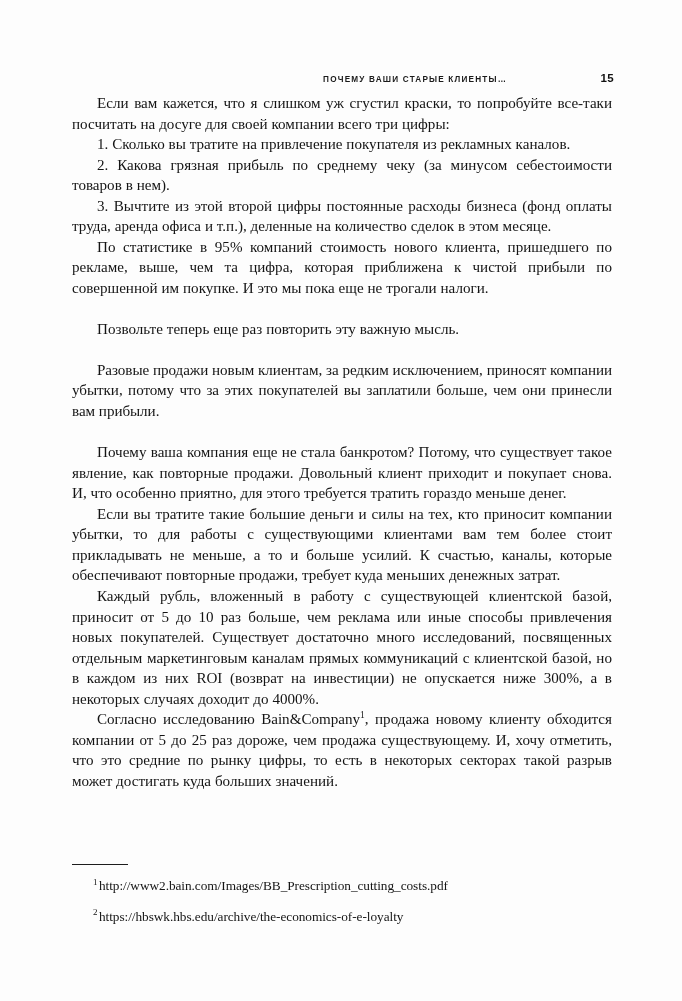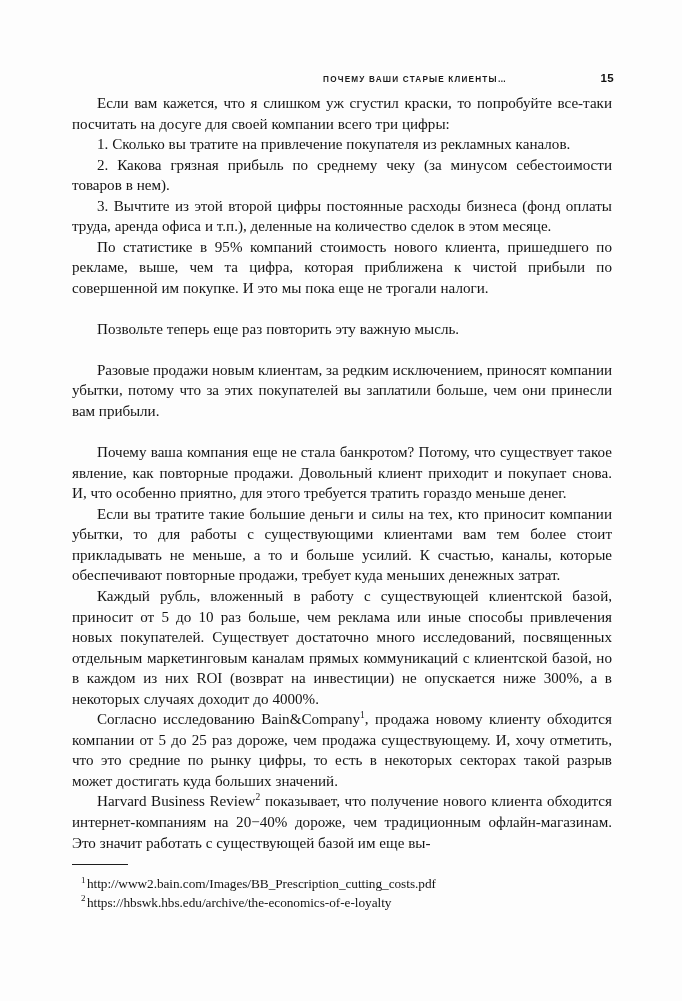--- a/index.html
+++ b/index.html
@@ -90,21 +90,21 @@
     top: 864px;
     width: 540px;
   }
   .footnote-rule {
     width: 56px;
     height: 1px;
     background: #1d1d1d;
     margin: 0 0 10px 0;
   }
   p.footnote {
-    margin: 0;
+    margin: 12px;
     font-size: 13.3px;
     line-height: 18.6px;
     text-indent: 0;
     padding-left: 9px;
     text-align: left;
     letter-spacing: -0.05px;
   }
   p.footnote sup {
     font-size: 9px;
     vertical-align: super;
@@ -139,21 +139,20 @@
     <p class="para bold">Разовые продажи новым клиентам, за редким исключением, приносят компании убытки, потому что за этих покупателей вы заплатили больше, чем они принесли вам прибыли.</p>
 
     <div class="gap-bold-after"></div>
 
     <p class="para">Почему ваша компания еще не стала банкротом? Потому, что существует такое явление, как повторные продажи. Довольный клиент приходит и покупает снова. И, что особенно приятно, для этого требуется тратить гораздо меньше денег.</p>
     <p class="para">Если вы тратите такие большие деньги и силы на тех, кто приносит компании убытки, то для работы с существующими клиентами вам тем более стоит прикладывать не меньше, а то и больше усилий. К счастью, каналы, которые обеспечивают повторные продажи, требует куда меньших денежных затрат.</p>
     <p class="para">Каждый рубль, вложенный в работу с существующей клиентской базой, приносит от 5 до 10 раз больше, чем реклама или иные способы привлечения новых покупателей. Существует достаточно много исследований, посвященных отдельным маркетинговым каналам прямых коммуникаций с клиентской базой, но в каждом из них ROI (возврат на инвестиции) не опускается ниже 300%, а в некоторых случаях доходит до 4000%.</p>
 
     <p class="para"><span>Согласно исследованию Bain&amp;Company</span><sup class="fn">1</sup><span>, продажа новому клиенту обходится компании от 5 до 25 раз дороже, чем продажа существующему. И, хочу отметить, что это средние по рынку цифры, то есть в некоторых секторах такой разрыв может достигать куда больших значений.</span></p>
 
-    <p class="para"><span>Harvard Business Review</span><sup class="fn">2</sup><span> показывает, что получение нового клиента обходится интернет-компаниям на 20−40% дороже, чем традиционным офлайн-магазинам. Это значит работать с существующей базой им еще вы-</span></p>
 
   </div>
 
   <div class="footnotes">
     <div class="footnote-rule"></div>
 
     <p class="footnote"><sup>1</sup><span>http://www2.bain.com/Images/BB_Prescription_cutting_costs.pdf</span></p>
 
     <p class="footnote"><sup>2</sup><span>https://hbswk.hbs.edu/archive/the-economics-of-e-loyalty</span></p>
   </div>

